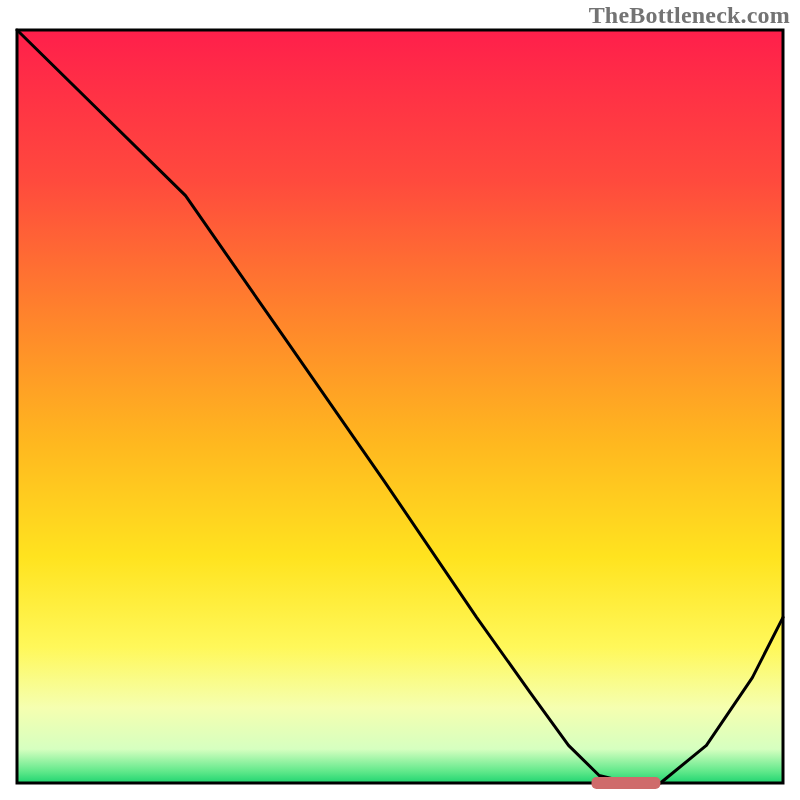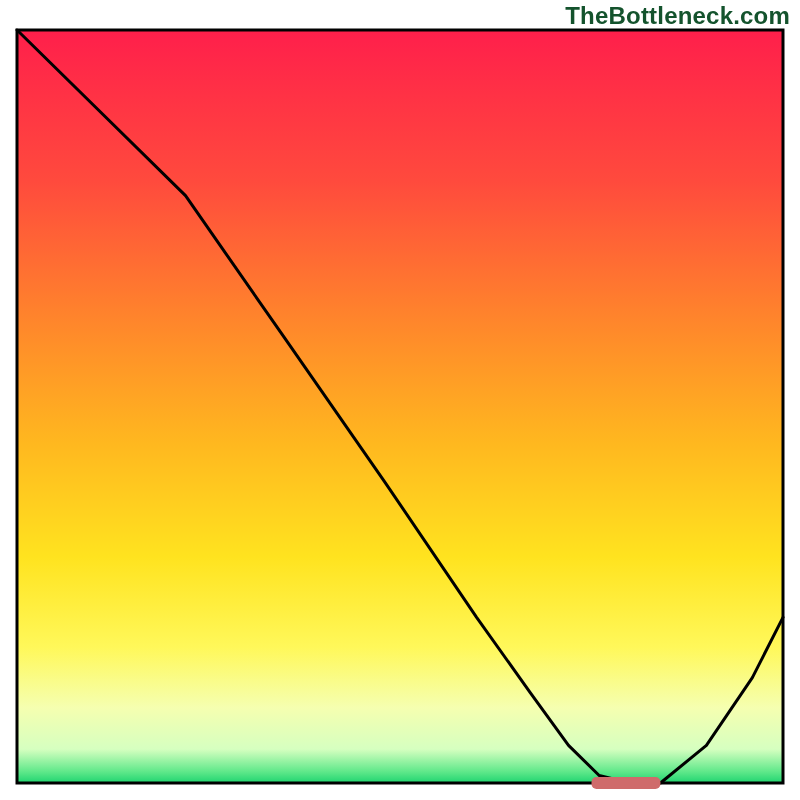--- a/index.html
+++ b/index.html
@@ -12,24 +12,24 @@
   }
   .frame {
     position: relative;
     width: 800px;
     height: 800px;
   }
   .watermark {
     position: absolute;
     top: 2px;
     right: 10px;
-    font-family: Liberation Sans, sans-serif;
+    font-family: Liberation Serif, serif;
     font-size: 24px;
     font-weight: 600;
-    color: #14532d;
+    color: #737373;
     letter-spacing: 0.2px;
     z-index: 5;
   }
   svg.plot {
     position: absolute;
     left: 0;
     top: 0;
     width: 800px;
     height: 800px;
   }

